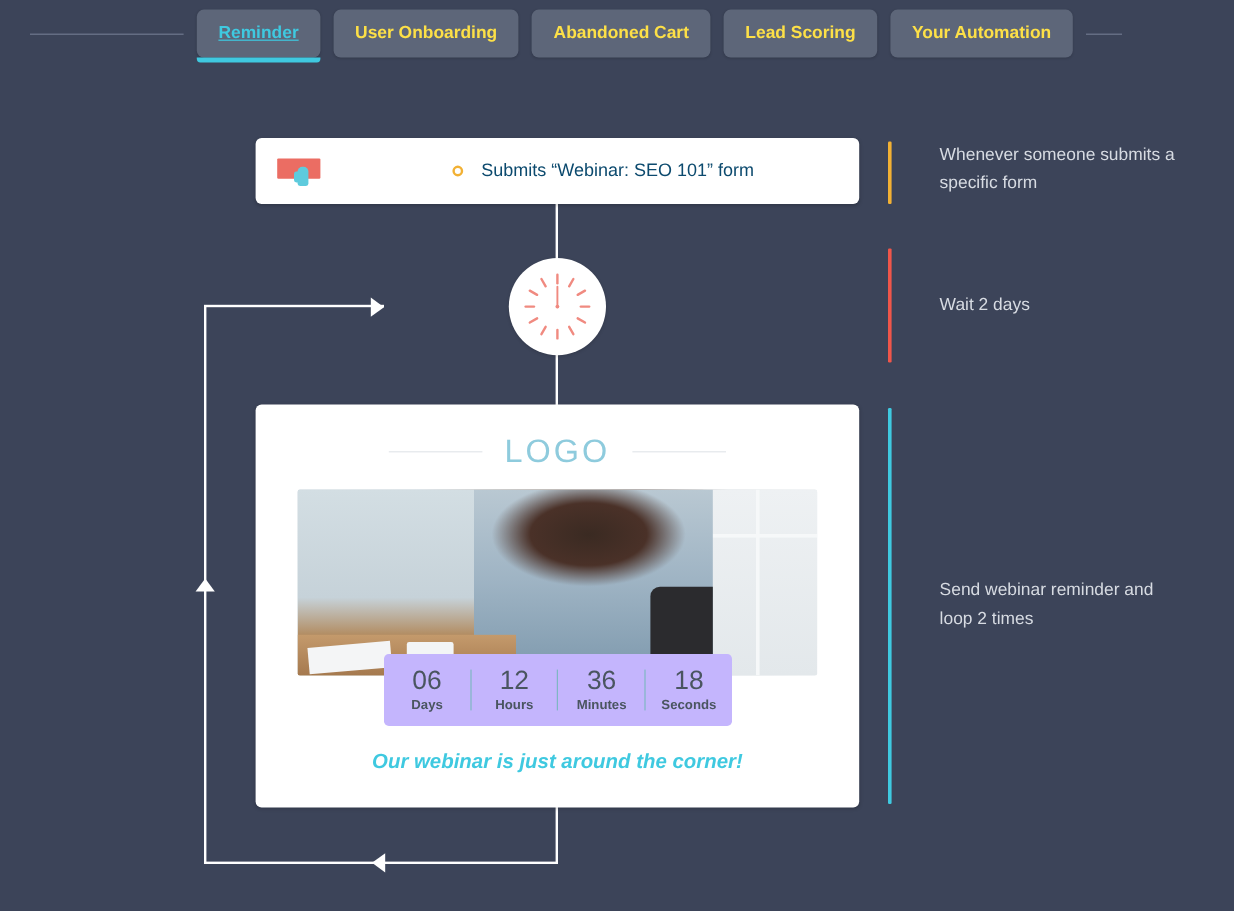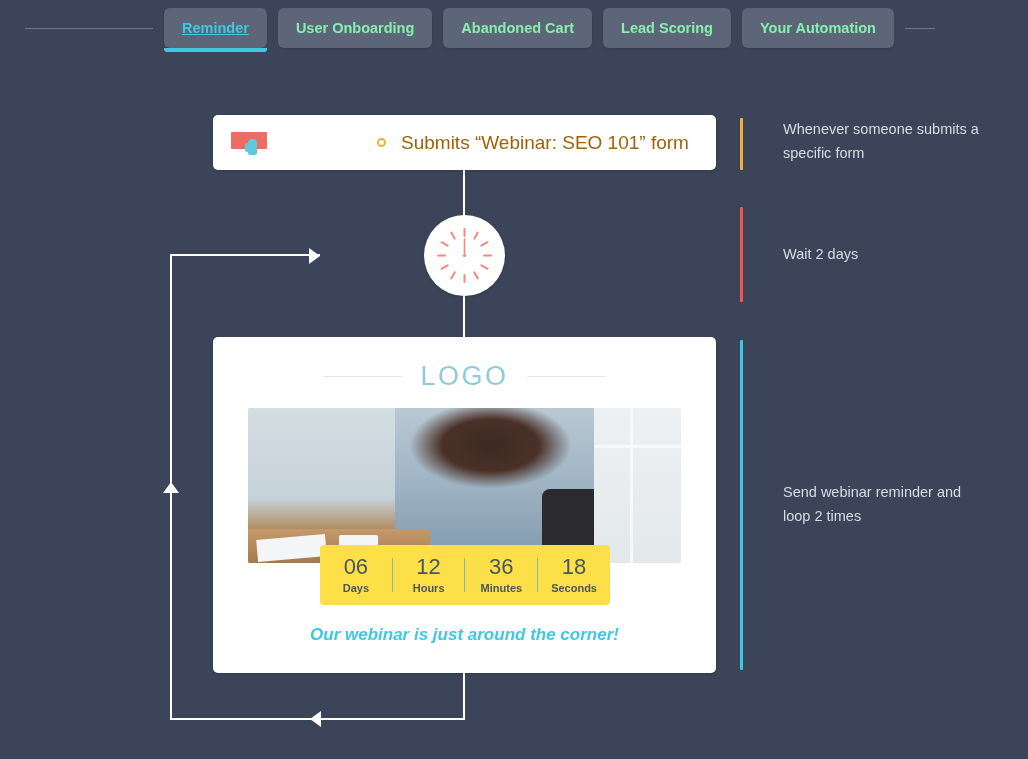--- a/index.html
+++ b/index.html
@@ -20,21 +20,21 @@
     flex:0 0 auto; height:1px; background:#6f788e;
   }
   .tab-rule.left { width:128px; margin-left:25px; margin-right:11px; }
   .tab-rule.right { width:30px; margin-left:11px; }
   .tabs-wrap { display:flex; gap:11px; align-items:flex-start; }
   .tab {
     background:#5d6679;
     border-radius:6px;
     height:40px;
     display:flex; align-items:center; justify-content:center;
-    color:#86efac;
+    color:#fde047;
     font-size:14.5px;
     font-weight:bold;
     padding:0 18px;
     white-space:nowrap;
     position:relative;
     cursor:pointer;
     box-shadow:0 1px 2px rgba(0,0,0,0.12);
   }
   .tab.active { color:#3fc9e0;text-decoration:underline; }
   .tab.active::after {
@@ -67,21 +67,21 @@
   .trigger-icon .cursor::before{
     content:""; position:absolute; left:-3px; top:4px; width:4px; height:9px;
     background:#5ecbdd; border-radius:2px 0 0 2px;
   }
   .trigger-body { display:flex; align-items:center; margin-left:108px; }
   .dot-yellow {
     width:9px; height:9px; border-radius:50%;
     border:2.5px solid #f2b134; background:transparent;
     margin-right:15px; flex:0 0 auto;
   }
-  .trigger-text { color:#a16207; font-size:19px; }
+  .trigger-text { color:#0c4a6e; font-size:15px; }
 
   
   .clock {
     position:absolute; left:424px; top:215px; width:81px; height:81px;
     background:#ffffff; border-radius:50%;
     box-shadow:0 1px 3px rgba(0,0,0,0.15);
   }
 
   
   .email-card {
@@ -142,21 +142,21 @@
   .hero-title {
     color:#e8eaec; font-size:29px; font-weight:300; letter-spacing:0.3px;
     line-height:1.05; white-space:nowrap;
   }
   .hero-sub {
     color:#ffffff; font-size:13px; font-weight:bold; margin-top:7px; white-space:nowrap;
   }
 
   .countdown {
     position:absolute; left:107px; top:208px; width:290px; height:60px;
-    background:#fde047; border-radius:4px;
+    background:#c4b5fd; border-radius:4px;
     display:flex; align-items:center; justify-content:space-around;
   }
   .cd-cell { display:flex; flex-direction:column; align-items:center; width:25%; }
   .cd-num { color:#4a5560; font-size:22px; font-weight:300; line-height:1; }
   .cd-lbl { color:#4a5560; font-size:11px; margin-top:4px; font-weight:bold; }
   .cd-sep { width:1px; height:34px; background:#7fb6c4; }
 
   .tagline {
     position:absolute; left:0; right:0; top:288px; text-align:center;
     color:#3fc9e0; font-size:17px; font-weight:bold;font-style:italic;

